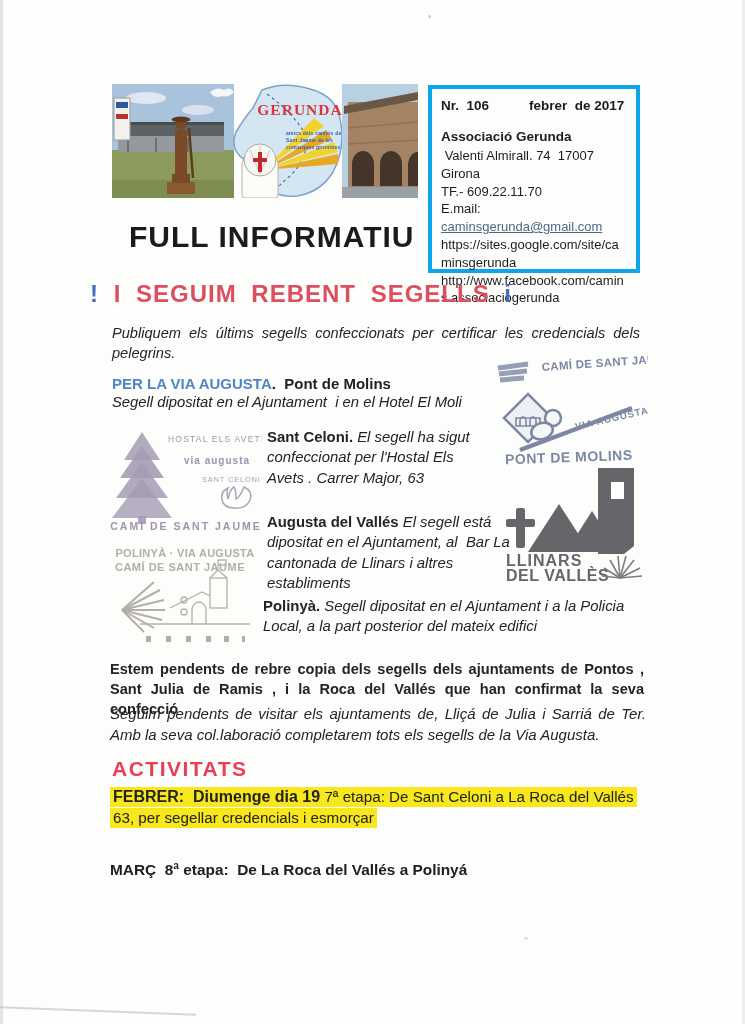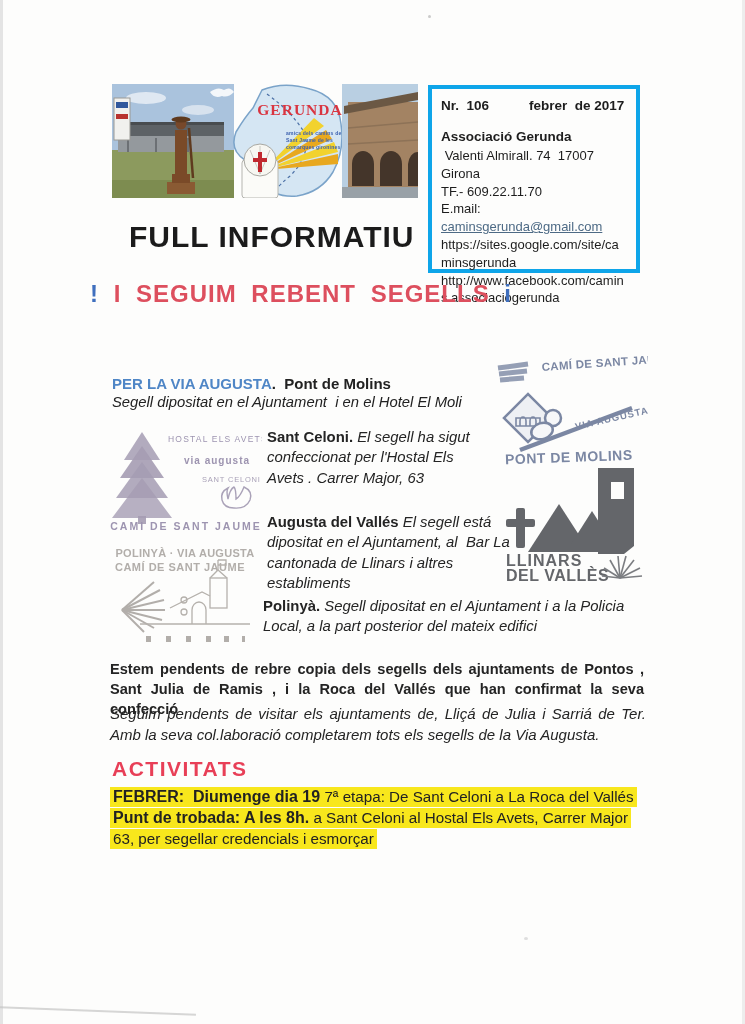--- a/index.html
+++ b/index.html
@@ -178,20 +178,21 @@
     <div class="wrap">https://sites.google.com/site/caminsgerunda</div>
     <div class="wrap">http://www.facebook.com/camins.associaciogerunda</div>
   </div>
 
   <div class="abs doc-title">FULL INFORMATIU</div>
 
   <div class="abs headline">
     <span class="hl-blue">!</span><span class="hl-red pre"> I SEGUIM REBENT SEGELLS </span><span class="hl-blue">i</span>
   </div>
 
+  <div class="abs para italic just pre intro">Publiquem els últims segells confeccionats per certificar les credencials dels pelegrins.</div>
 
   <div class="abs section-head">
     <span class="blue">PER LA VIA AUGUSTA</span><span class="pre">.  </span><span>Pont de Molins</span>
   </div>
   <div class="abs section-sub italic pre">Segell dipositat en el Ajuntament  i en el Hotel El Moli</div>
 
   <div class="abs stamp stamp-pont">
     <svg width="158" height="112" viewBox="0 0 158 112">
       <g fill="none" stroke="#7b87a3">
         <path d="M8,12 l30,-4 M9,18 l28,-3 M10,24 l24,-2" stroke-width="5" opacity="0.8"></path>
@@ -305,21 +306,19 @@
   <div class="abs para just pre pending-bold">Estem pendents de rebre copia dels segells dels ajuntaments de Pontos , Sant Julia de Ramis , i la Roca del Vallés que han confirmat la seva confecció</div>
   <div class="abs para italic just pre pending-italic">Seguim pendents de visitar els ajuntaments de, Lliçá de Julia i Sarriá de Ter. Amb la seva col.laboració completarem tots els segells de la Via Augusta.</div>
 
   <div class="abs activitats">ACTIVITATS</div>
 
   <div class="abs hl-block">
     <div class="hl-line">
       <span class="hl"><b class="pre">FEBRER:  Diumenge dia 19</b><span class="pre"> 7ª etapa: De Sant Celoni a La Roca del Vallés</span></span>
     </div>
     <div class="hl-line">
-      <span class="hl"><b class="pre">Punt de trobada: A les 8h.</b><span class="pre"> a Sant Celoni al Hostal Els Avets, Carrer Major</span></span>
-    </div>
-    <div class="hl-line">
       <span class="hl"><span class="pre">63, per segellar credencials i esmorçar</span></span>
     </div>
   </div>
 
+  <div class="abs marc-line pre">MARÇ  8ª etapa:  De La Roca del Vallés a Polinyá</div>
 
 </div>
 
 </body></html>

